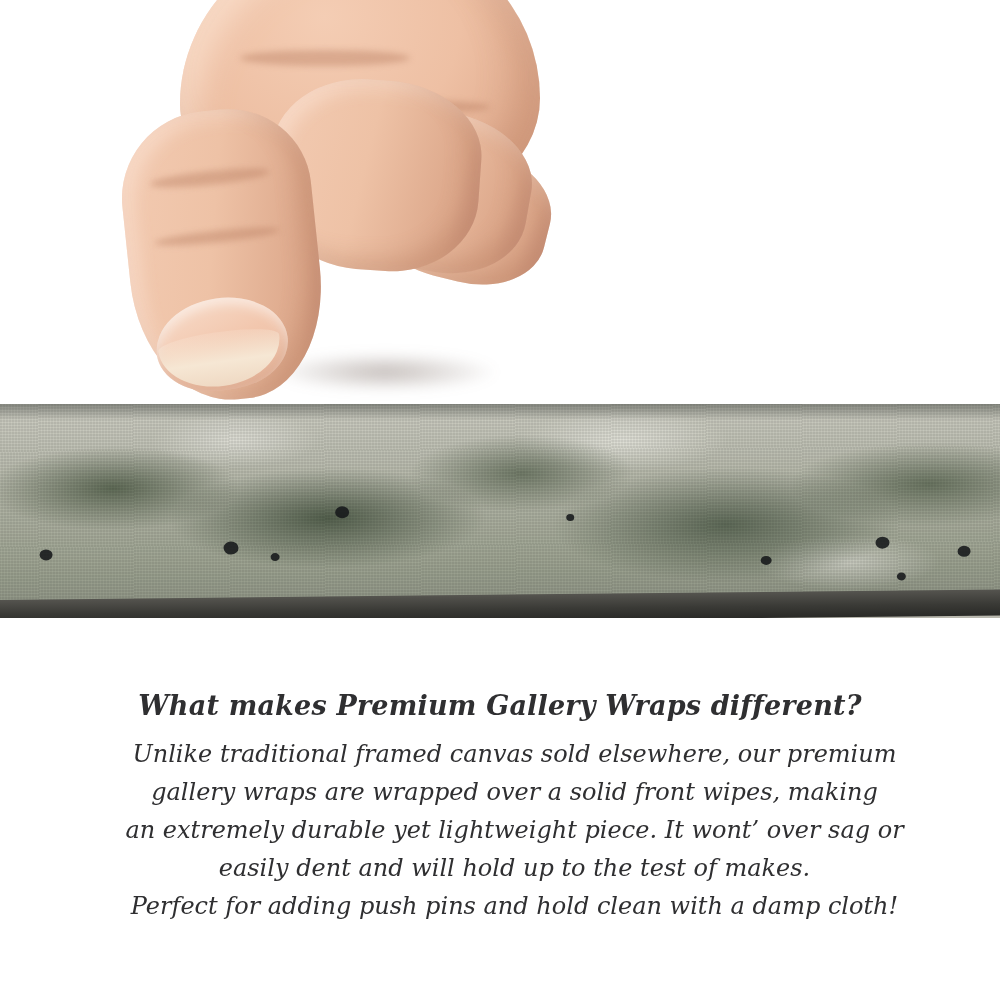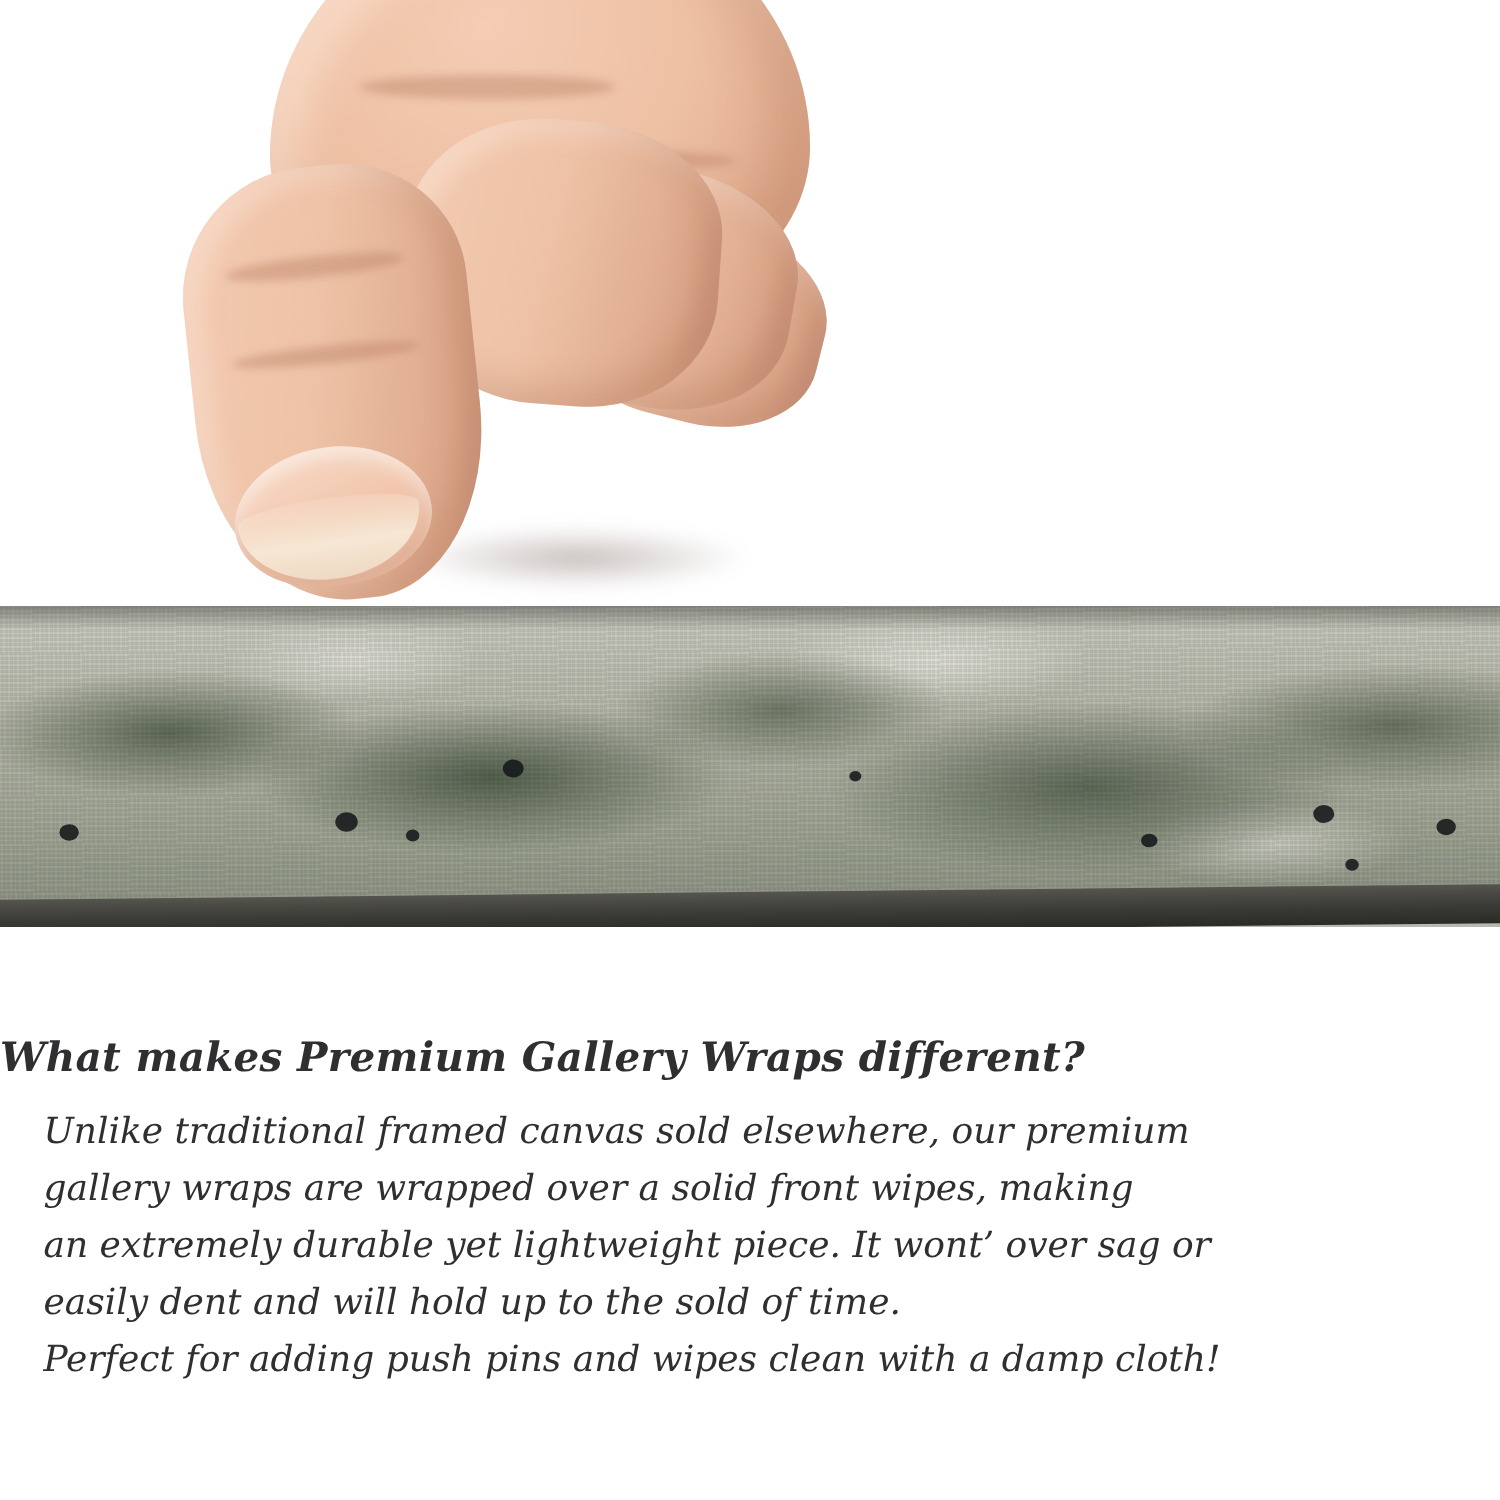--- a/index.html
+++ b/index.html
@@ -211,20 +211,21 @@
     height: 16px;
     background: linear-gradient(180deg, rgba(40,45,40,0.42) 0%, rgba(40,45,40,0) 100%);
   }
 
   
   .caption {
     position: absolute;
     left: 0;
     top: 690px;
     width: 1000px;
+    text-align: center;
     color: #2f2f31;
     font-family: "DejaVu Serif", serif;
     font-style: italic;
   }
 
   .caption-title {
     font-size: 27px;
     font-weight: 700;
     letter-spacing: 0.2px;
     margin-bottom: 14px;
@@ -278,17 +279,17 @@
       <div class="canvas-lip"></div>
       <div class="strip-top-shade"></div>
     </div>
   </div>
 
   <div class="caption">
     <div class="caption-title">What makes Premium Gallery Wraps different?</div>
     <div class="caption-line">Unlike traditional framed canvas sold elsewhere, our premium</div>
     <div class="caption-line">gallery wraps are wrapped over a solid front wipes, making</div>
     <div class="caption-line">an extremely durable yet lightweight piece. It wont’ over sag or</div>
-    <div class="caption-line">easily dent and will hold up to the sold of time.</div>
-    <div class="caption-line">Perfect for adding push pins and wipes clean with a damp cloth!</div>
+    <div class="caption-line">easily dent and will hold up to the test of makes.</div>
+    <div class="caption-line">Perfect for adding push pins and hold clean with a damp cloth!</div>
   </div>
 
 </div>
 
 </body></html>

